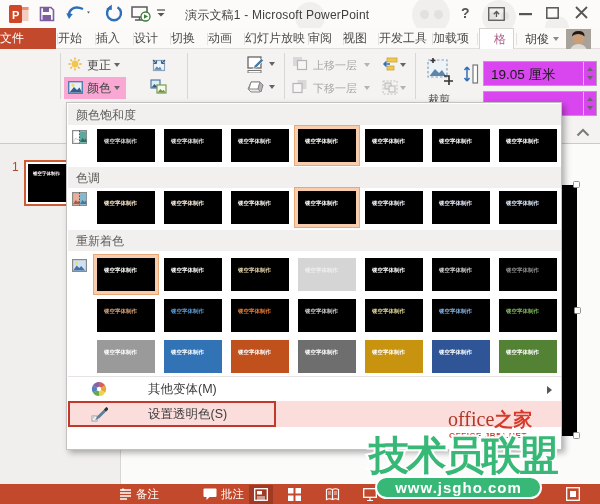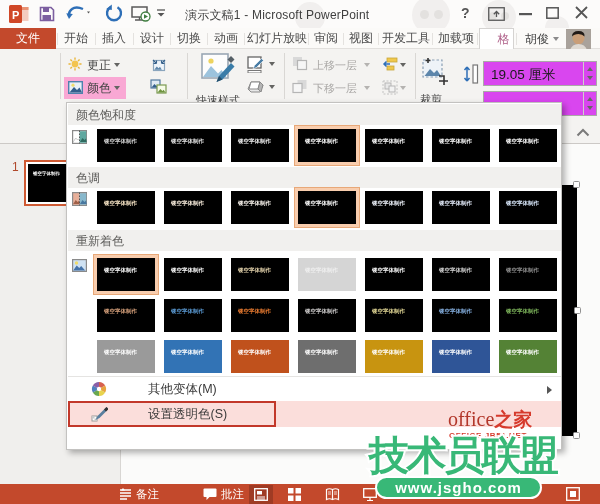--- a/index.html
+++ b/index.html
@@ -9,21 +9,21 @@
 
   
   #titlebar { left:0; top:0; width:600px; height:28px; background:#fcfbfa; }
   .ghost { border-radius:50%; background:#f1efee; }
   .ghost .eye { position:absolute; border-radius:50%; background:#e3e1df; }
   #app-title { left:185px; top:7px; font-size:12px; color:#3f3f3f; letter-spacing:0.2px; }
   .winctl { color:#565656; }
 
   
   #tabrow { left:0; top:28px; width:600px; height:21px; background:#fbfaf8; border-bottom:1px solid #e2e0dd; }
-  .tab { position:absolute; top:0; height:21px; font-size:12px; color:#4b4b4b; text-align:center; line-height:21px; }
+  .tab { position:absolute; top:0; height:21px; font-size:12px; color:#4b4b4b; line-height:21px; }
   .tabsep { position:absolute; top:5px; height:12px; width:1px; background:#e4e2df; }
   #file-tab { left:0; width:56px; background:#c3492c; color:#fff; }
   #format-tab { background:#fff; border:1px solid #d5d3d1; border-bottom:none; color:#ad5c86; height:22px; }
   #account-name { font-size:12px; color:#444; }
 
   
   #ribbon { left:0; top:49px; width:600px; height:95px; background:#f4f3f1; border-bottom:1px solid #ccc9c6; }
   .rsep { position:absolute; width:1px; background:#d9d7d4; top:4px; height:46px; }
   .rlabel { font-size:11px; color:#444; }
   .rlabel-sm { font-size:12px; color:#444; }
@@ -202,31 +202,20 @@
     <path d="M10.5 5.5 l3.5 -3.5 M10.5 5.5 h3 M10.5 5.5 v-3" stroke="#37618c" stroke-width="1.1" fill="none"></path>
   </svg>
   <svg class="abs" style="left:150px; top:30px;" width="17" height="15" viewBox="0 0 17 15">
     <rect x="1" y="1" width="9" height="8" fill="#dfeaf4" stroke="#51799e" stroke-width="1.2"></rect>
     <path d="M1.6 8.4 l2.8 -3.4 l2 2 l1.3 -1.3 l1.7 2.7z" fill="#335e8c"></path>
     <rect x="7" y="6" width="9" height="8" fill="#f6fbe8" stroke="#7a9a50" stroke-width="1.2"></rect>
     <path d="M7.6 13.4 l2.8 -3.4 l2 2 l1.3 -1.3 l1.7 2.7z" fill="#6f9440"></path>
   </svg>
   <div class="rsep" style="left:187px;"></div>
 
-  <div class="abs" style="left:193px; top:4px; width:50px; height:56px; text-align:center;">
-    <svg width="34" height="36" viewBox="0 0 34 36">
-      <rect x="1" y="1" width="26" height="24" fill="#fdfdfd" stroke="#9aa7b4" stroke-width="1.6"></rect>
-      <circle cx="10" cy="8" r="2.6" fill="#edd35e"></circle>
-      <path d="M2 24 l8 -11 l7 7.5 l3.5 -3.5 l5 7z" fill="#9cc3dd"></path>
-      <path d="M30 10 l-12 13 l-2.5 6 l6 -2.5 l12 -13 z" fill="#3a7ca8"></path>
-      <path d="M18 23 l3.5 3.5 l-6 2.5 z" fill="#254e6b"></path>
-      <path d="M30 10 l3.5 -3.5 l-3.5 -3.5 l-3.5 3.5 z" fill="#555f66"></path>
-    </svg>
-    <div class="rlabel">快速样式</div>
-  </div>
 
   <svg class="abs" style="left:247px; top:7px;" width="18" height="17" viewBox="0 0 18 17">
     <rect x="1" y="1" width="13" height="11" fill="#fff" stroke="#666" stroke-width="1.3"></rect>
     <path d="M14.5 2.5 l-7 7 l-1.5 3.5 l3.5 -1.5 l7 -7 z" fill="#4a7ea6" stroke="#fff" stroke-width="0.6"></path>
     <rect x="1" y="14.5" width="13" height="2.5" fill="#fff" stroke="#777" stroke-width="1"></rect>
   </svg>
   <div class="abs caret" style="left:269px; top:13px;"></div>
   <svg class="abs" style="left:247px; top:30px;" width="18" height="16" viewBox="0 0 18 16">
     <path d="M4 3 h9 l3 3 l-3 7 h-9 l-3 -3 z" fill="#e8e8e8" stroke="#8a8a8a" stroke-width="1"></path>
     <path d="M4 3 h9 l-2 7 h-9 z" fill="#fff" stroke="#8a8a8a" stroke-width="1"></path>
@@ -258,21 +247,21 @@
   </svg>
   <div class="abs caret" style="left:400px; top:14px;"></div>
   <svg class="abs" style="left:382px; top:31px;" width="16" height="15" viewBox="0 0 16 15">
     <rect x="1" y="1" width="14" height="13" fill="none" stroke="#c2c2c2" stroke-width="1" stroke-dasharray="2 1.5"></rect>
     <rect x="3" y="3" width="6" height="6" fill="#e8e8e8" stroke="#b5b5b5"></rect>
     <rect x="7" y="6" width="6" height="6" fill="#f2f2f2" stroke="#b5b5b5"></rect>
   </svg>
   <div class="abs caret gray" style="left:400px; top:37px;"></div>
   <div class="rsep" style="left:415px;"></div>
 
-  <div class="abs" style="left:420px; top:8px; width:38px; height:48px; text-align:left;">
+  <div class="abs" style="left:420px; top:8px; width:38px; height:48px; text-align:center;">
     <svg width="28" height="31" viewBox="0 0 28 31">
       <rect x="3" y="3" width="19" height="17" fill="#eef3f8" stroke="#8aa0b5" stroke-width="1.2" stroke-dasharray="2.5 2"></rect>
       <path d="M4.5 19 l5.5 -7 l4 4 l3 -3 l4 6z" fill="#5d86ab"></path>
       <path d="M8 1 v5 M5.5 3.5 h5" stroke="#333" stroke-width="1.6"></path>
       <path d="M24 24 v-5 h-5 M24 24 h-5 M24 24 v4 M24 24 h4" stroke="#333" stroke-width="1.6" fill="none"></path>
     </svg>
     <div class="rlabel">裁剪</div>
   </div>
   <svg class="abs" style="left:462px; top:14px;" width="17" height="22" viewBox="0 0 17 22">
     <path d="M5 4 v14 M5 4 l-2.5 3 M5 4 l2.5 3 M5 18 l-2.5 -3 M5 18 l2.5 -3" stroke="#2f6fb7" stroke-width="1.5" fill="none"></path>

